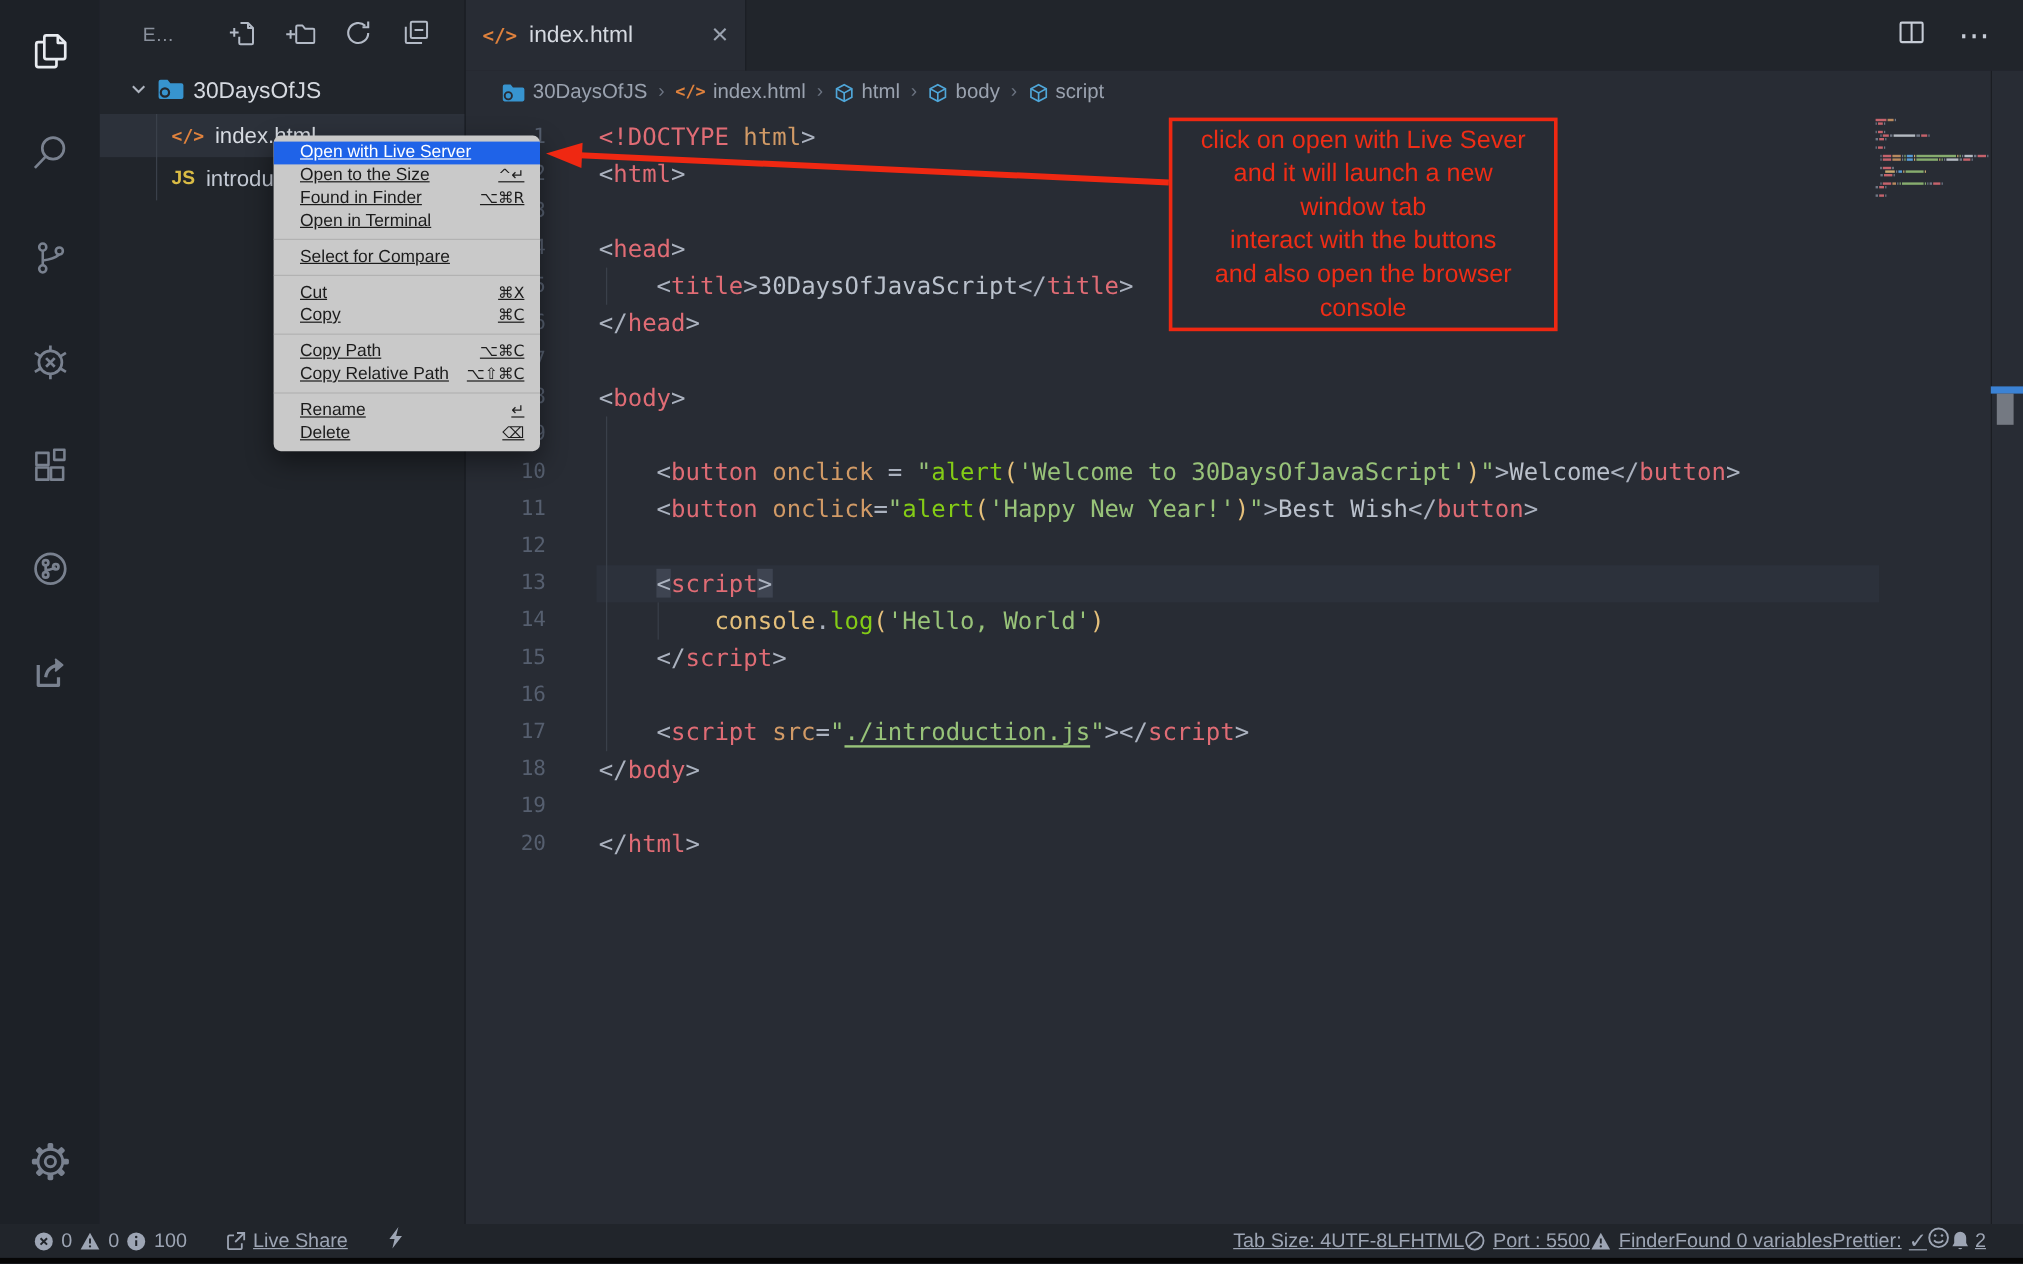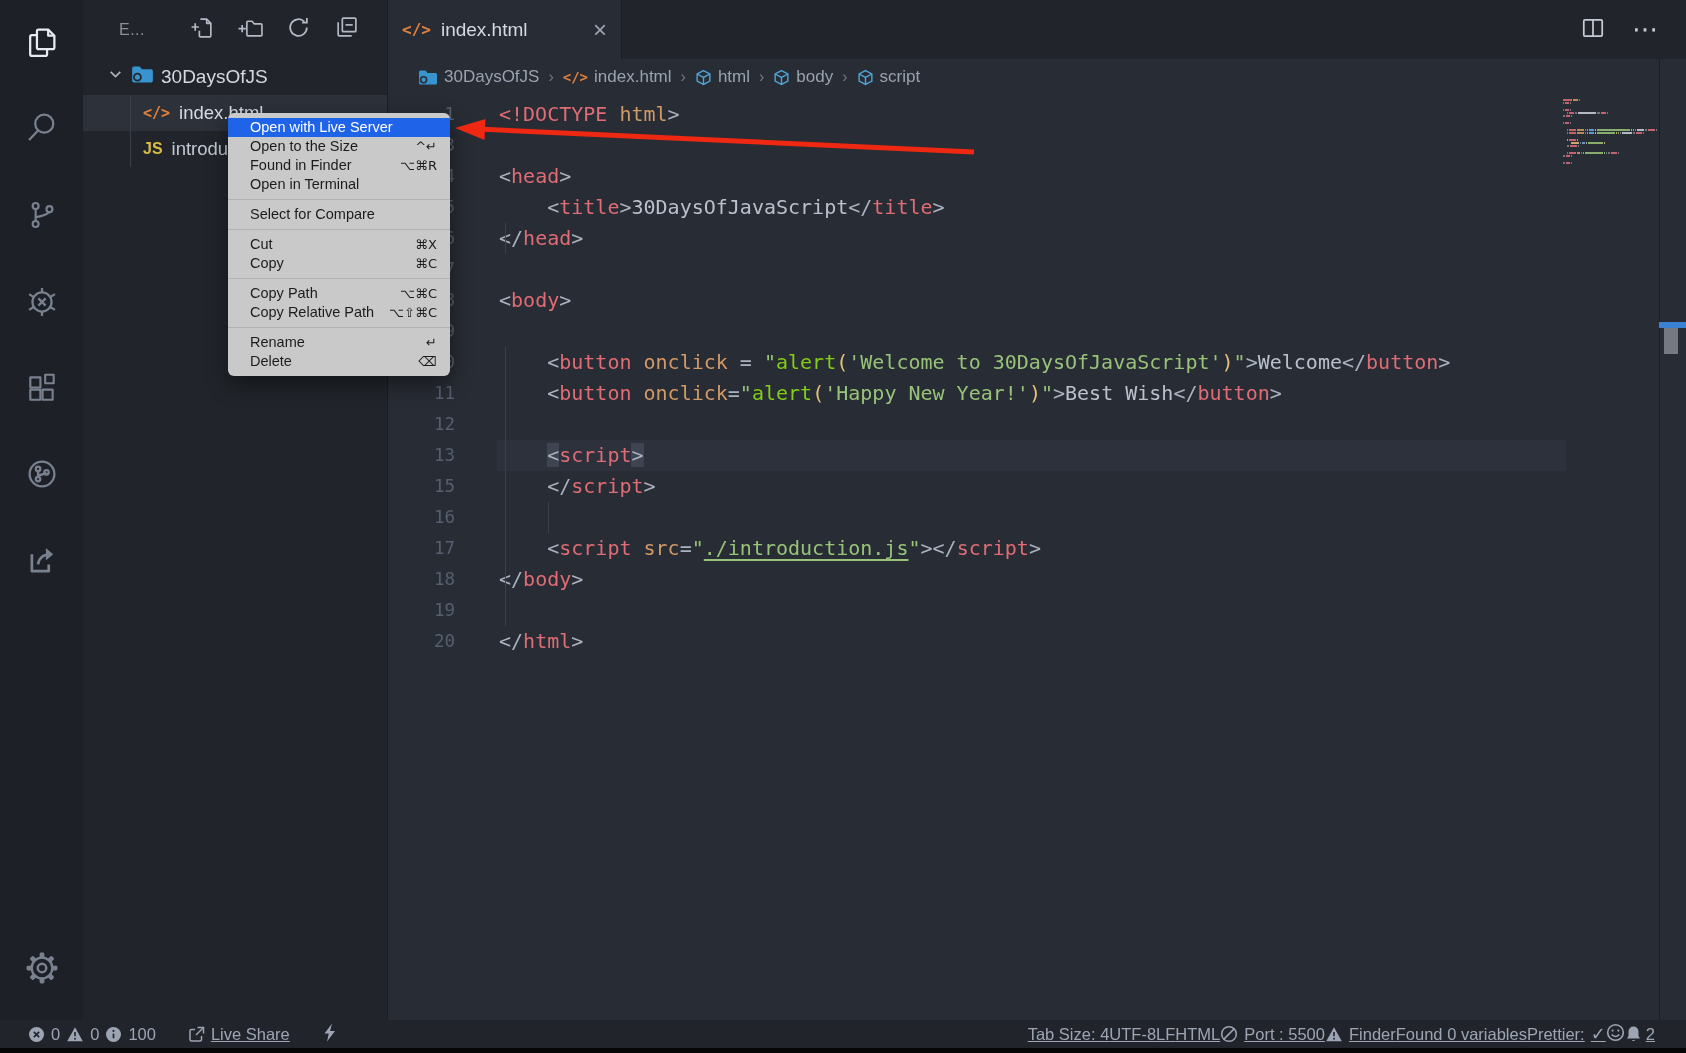--- a/index.html
+++ b/index.html
@@ -48,21 +48,21 @@
   
   .minimap{position:absolute;left:1563px;top:99px;width:92px;z-index:2;}
   .mm-row{height:3.3px;white-space:nowrap;font-size:0;}
   .mm-seg{display:inline-block;height:2px;margin-right:1px;vertical-align:top;opacity:.85;}
   .right-rail-border{position:absolute;left:1659px;top:59px;width:1px;height:961px;background:#1a1d22;}
   .rail-blue{position:absolute;left:1659px;top:322px;width:27px;height:6px;background:#3b82d4;z-index:3;}
   .rail-thumb{position:absolute;left:1664px;top:328px;width:14px;height:26px;background:#8d939c;opacity:.75;z-index:3;}
   
   .ctx-menu{position:absolute;left:228px;top:113px;width:222px;background:#c9c9c9;border-radius:6px;overflow:hidden;
             z-index:40;box-shadow:0 8px 22px rgba(0,0,0,.45);padding:5px 0;}
-  .mi{height:19px;display:flex;align-items:flex-start;padding:0 13px 0 22px;font-size:14.5px;color:#1c1c1c;line-height:19px;}
+  .mi{height:19px;display:flex;align-items:flex-start;padding:0 13px 0 22px;font-size:14.5px;color:#1c1c1c;line-height:19px;text-decoration:underline;}
   .mi .ml{flex:1;white-space:nowrap;}
   .mi .ms{font-family:"DejaVu Sans",sans-serif;font-size:13px;color:#1c1c1c;white-space:nowrap;}
   .mi.hl{background:#1f63e8;color:#fff;}
   .mi.hl .ms{color:#fff;}
   .msep{height:1px;background:#b2b2b2;margin:5px 0;}
   
   .annotation{position:absolute;left:974px;top:98px;width:318px;height:172px;border:3px solid #ef2812;z-index:30;
               display:flex;flex-direction:column;justify-content:center;text-align:center;}
   .annotation div{color:#ef2d16;font-size:21px;line-height:28px;}
   .arrow-svg{position:absolute;left:0;top:0;width:1686px;height:1053px;z-index:50;pointer-events:none;}
@@ -270,31 +270,33 @@
             <path d="M8 7.9v6.6"></path>
         </svg>
         <span>script</span>
       </span>
     </div>
   </div>
 
   <div class="code-area">
     <div style="position:relative;">
         <div class="code-line"><span class="ln">1</span><span class="lt"><span class="tk-t">&lt;!DOCTYPE</span><span class="tk-a"> html</span><span class="tk-p">&gt;</span></span></div>
+        <div class="code-line"><span class="ln">2</span><span class="lt"><span class="tk-p">&lt;</span><span class="tk-t">html</span><span class="tk-p">&gt;</span></span></div>
         <div class="code-line"><span class="ln">3</span><span class="lt"></span></div>
         <div class="code-line"><span class="ln">4</span><span class="lt"><span class="tk-p">&lt;</span><span class="tk-t">head</span><span class="tk-p">&gt;</span></span></div>
         <div class="code-line"><span class="ln">5</span><span class="lt"><span class="tk-p">    &lt;</span><span class="tk-t">title</span><span class="tk-p">&gt;</span><span class="tk-w">30DaysOfJavaScript</span><span class="tk-p">&lt;/</span><span class="tk-t">title</span><span class="tk-p">&gt;</span></span></div>
         <div class="code-line"><span class="ln">6</span><span class="lt"><span class="tk-p">&lt;/</span><span class="tk-t">head</span><span class="tk-p">&gt;</span></span></div>
         <div class="code-line"><span class="ln">7</span><span class="lt"></span></div>
         <div class="code-line"><span class="ln">8</span><span class="lt"><span class="tk-p">&lt;</span><span class="tk-t">body</span><span class="tk-p">&gt;</span></span></div>
         <div class="code-line"><span class="ln">9</span><span class="lt"></span></div>
         <div class="code-line"><span class="ln">10</span><span class="lt"><span class="tk-p">    &lt;</span><span class="tk-t">button</span><span class="tk-w"> </span><span class="tk-a">onclick</span><span class="tk-p"> = </span><span class="tk-s">"</span><span class="tk-f">alert</span><span class="tk-o">(</span><span class="tk-s">'Welcome to 30DaysOfJavaScript'</span><span class="tk-o">)</span><span class="tk-s">"</span><span class="tk-p">&gt;</span><span class="tk-w">Welcome</span><span class="tk-p">&lt;/</span><span class="tk-t">button</span><span class="tk-p">&gt;</span></span></div>
         <div class="code-line"><span class="ln">11</span><span class="lt"><span class="tk-p">    &lt;</span><span class="tk-t">button</span><span class="tk-w"> </span><span class="tk-a">onclick</span><span class="tk-p">=</span><span class="tk-s">"</span><span class="tk-f">alert</span><span class="tk-o">(</span><span class="tk-s">'Happy New Year!'</span><span class="tk-o">)</span><span class="tk-s">"</span><span class="tk-p">&gt;</span><span class="tk-w">Best Wish</span><span class="tk-p">&lt;/</span><span class="tk-t">button</span><span class="tk-p">&gt;</span></span></div>
         <div class="code-line"><span class="ln">12</span><span class="lt"></span></div>
         <div class="code-line current"><span class="ln">13</span><span class="lt"><span class="tk-p">    </span><span class="tk-h">&lt;</span><span class="tk-t">script</span><span class="tk-h">&gt;</span></span></div>
+        <div class="code-line"><span class="ln">14</span><span class="lt"><span class="tk-p">        </span><span class="tk-o">console</span><span class="tk-p">.</span><span class="tk-f">log</span><span class="tk-o">(</span><span class="tk-s">'Hello, World'</span><span class="tk-o">)</span></span></div>
         <div class="code-line"><span class="ln">15</span><span class="lt"><span class="tk-p">    &lt;/</span><span class="tk-t">script</span><span class="tk-p">&gt;</span></span></div>
         <div class="code-line"><span class="ln">16</span><span class="lt"></span></div>
         <div class="code-line"><span class="ln">17</span><span class="lt"><span class="tk-p">    &lt;</span><span class="tk-t">script</span><span class="tk-w"> </span><span class="tk-a">src</span><span class="tk-p">=</span><span class="tk-s">"</span><span class="tk-u">./introduction.js</span><span class="tk-s">"</span><span class="tk-p">&gt;</span><span class="tk-p">&lt;/</span><span class="tk-t">script</span><span class="tk-p">&gt;</span></span></div>
         <div class="code-line"><span class="ln">18</span><span class="lt"><span class="tk-p">&lt;/</span><span class="tk-t">body</span><span class="tk-p">&gt;</span></span></div>
         <div class="code-line"><span class="ln">19</span><span class="lt"></span></div>
         <div class="code-line"><span class="ln">20</span><span class="lt"><span class="tk-p">&lt;/</span><span class="tk-t">html</span><span class="tk-p">&gt;</span></span></div>
       </div>
     <div class="guide" style="left:118px;top:124px;height:31px;"></div>
     <div class="guide" style="left:118px;top:248px;height:279px;"></div>
     <div class="guide" style="left:161px;top:403px;height:31px;"></div>
@@ -370,20 +372,28 @@
       <div class="mi">
         <span class="ml">Rename</span>
         <span class="ms">↵</span>
       </div>
       <div class="mi">
         <span class="ml">Delete</span>
         <span class="ms">⌫</span>
       </div>
     </div>
 
+  <div class="annotation">
+    <div>click on open with Live Sever</div>
+    <div>and it will launch a new</div>
+    <div>window tab</div>
+    <div>interact with the buttons</div>
+    <div>and also open the browser</div>
+    <div>console</div>
+  </div>
 
   <svg class="arrow-svg">
     <line x1="974" y1="152" x2="483" y2="129.3" stroke="#ef2812" stroke-width="5"></line>
     <polygon points="455,128 484.5,139.9 485.5,118.9" fill="#ef2812"></polygon>
   </svg>
 
   <div class="statusbar">
     <div class="sb-left">
       <span class="problems">
         <svg width="17" height="17" viewBox="0 0 17 17">

